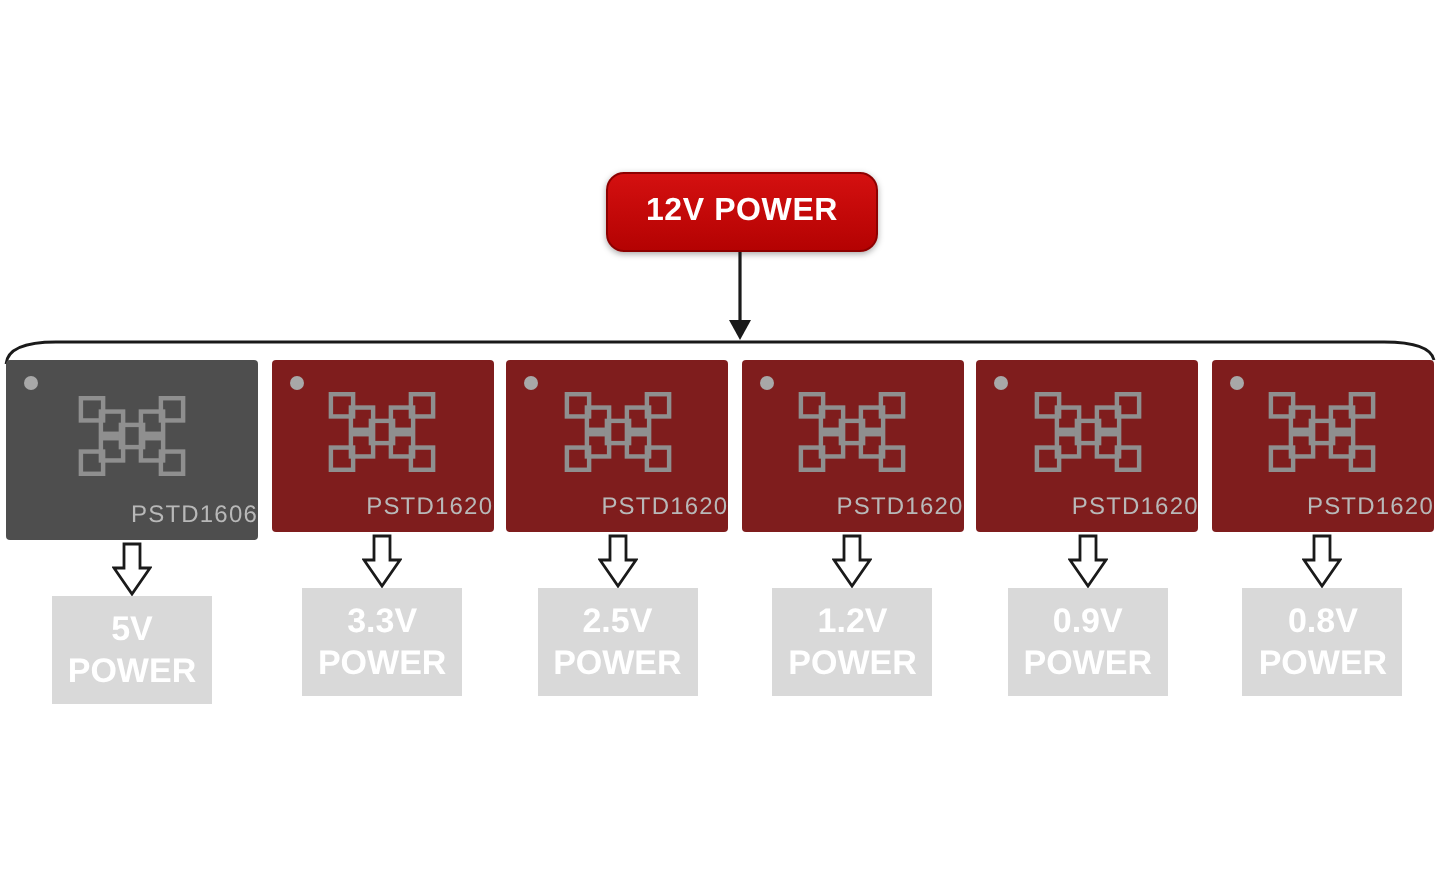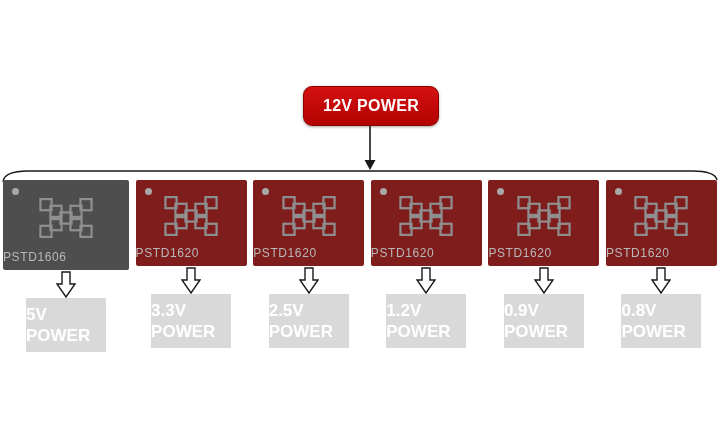--- a/index.html
+++ b/index.html
@@ -46,32 +46,32 @@
     position: absolute; left: 9px; top: 8px;
     width: 7px; height: 7px; border-radius: 50%;
     background: #a8a8a8;
   }
   .chip-logo {
     position: absolute; left: 50%; top: 42%;
     transform: translate(-50%, -50%);
   }
   .chip-part {
     position: absolute; bottom: 6px; left: 0; width: 100%;
-    text-align: left; color: #b8b8b8;
+    text-align: right; color: #b8b8b8;
     font-size: 12px; letter-spacing: 0.6px;
   }
 
   .down-arrow { margin-top: 1px; display: block; }
 
   .out-box {
     width: 80px; height: 54px; margin-top: 0;
     background: #d9d9d9;
     color: #ffffff; font-weight: bold; font-size: 17px;
     line-height: 1.25; text-align: center;
-    display: flex; flex-direction: column; align-items: flex-start; justify-content: center;
+    display: flex; flex-direction: column; align-items: center; justify-content: center;
   }
 </style>
 </head>
 <body>
 
 <div class="stage">
 
   <div class="source-box">
     <span>12V POWER</span>
   </div>

